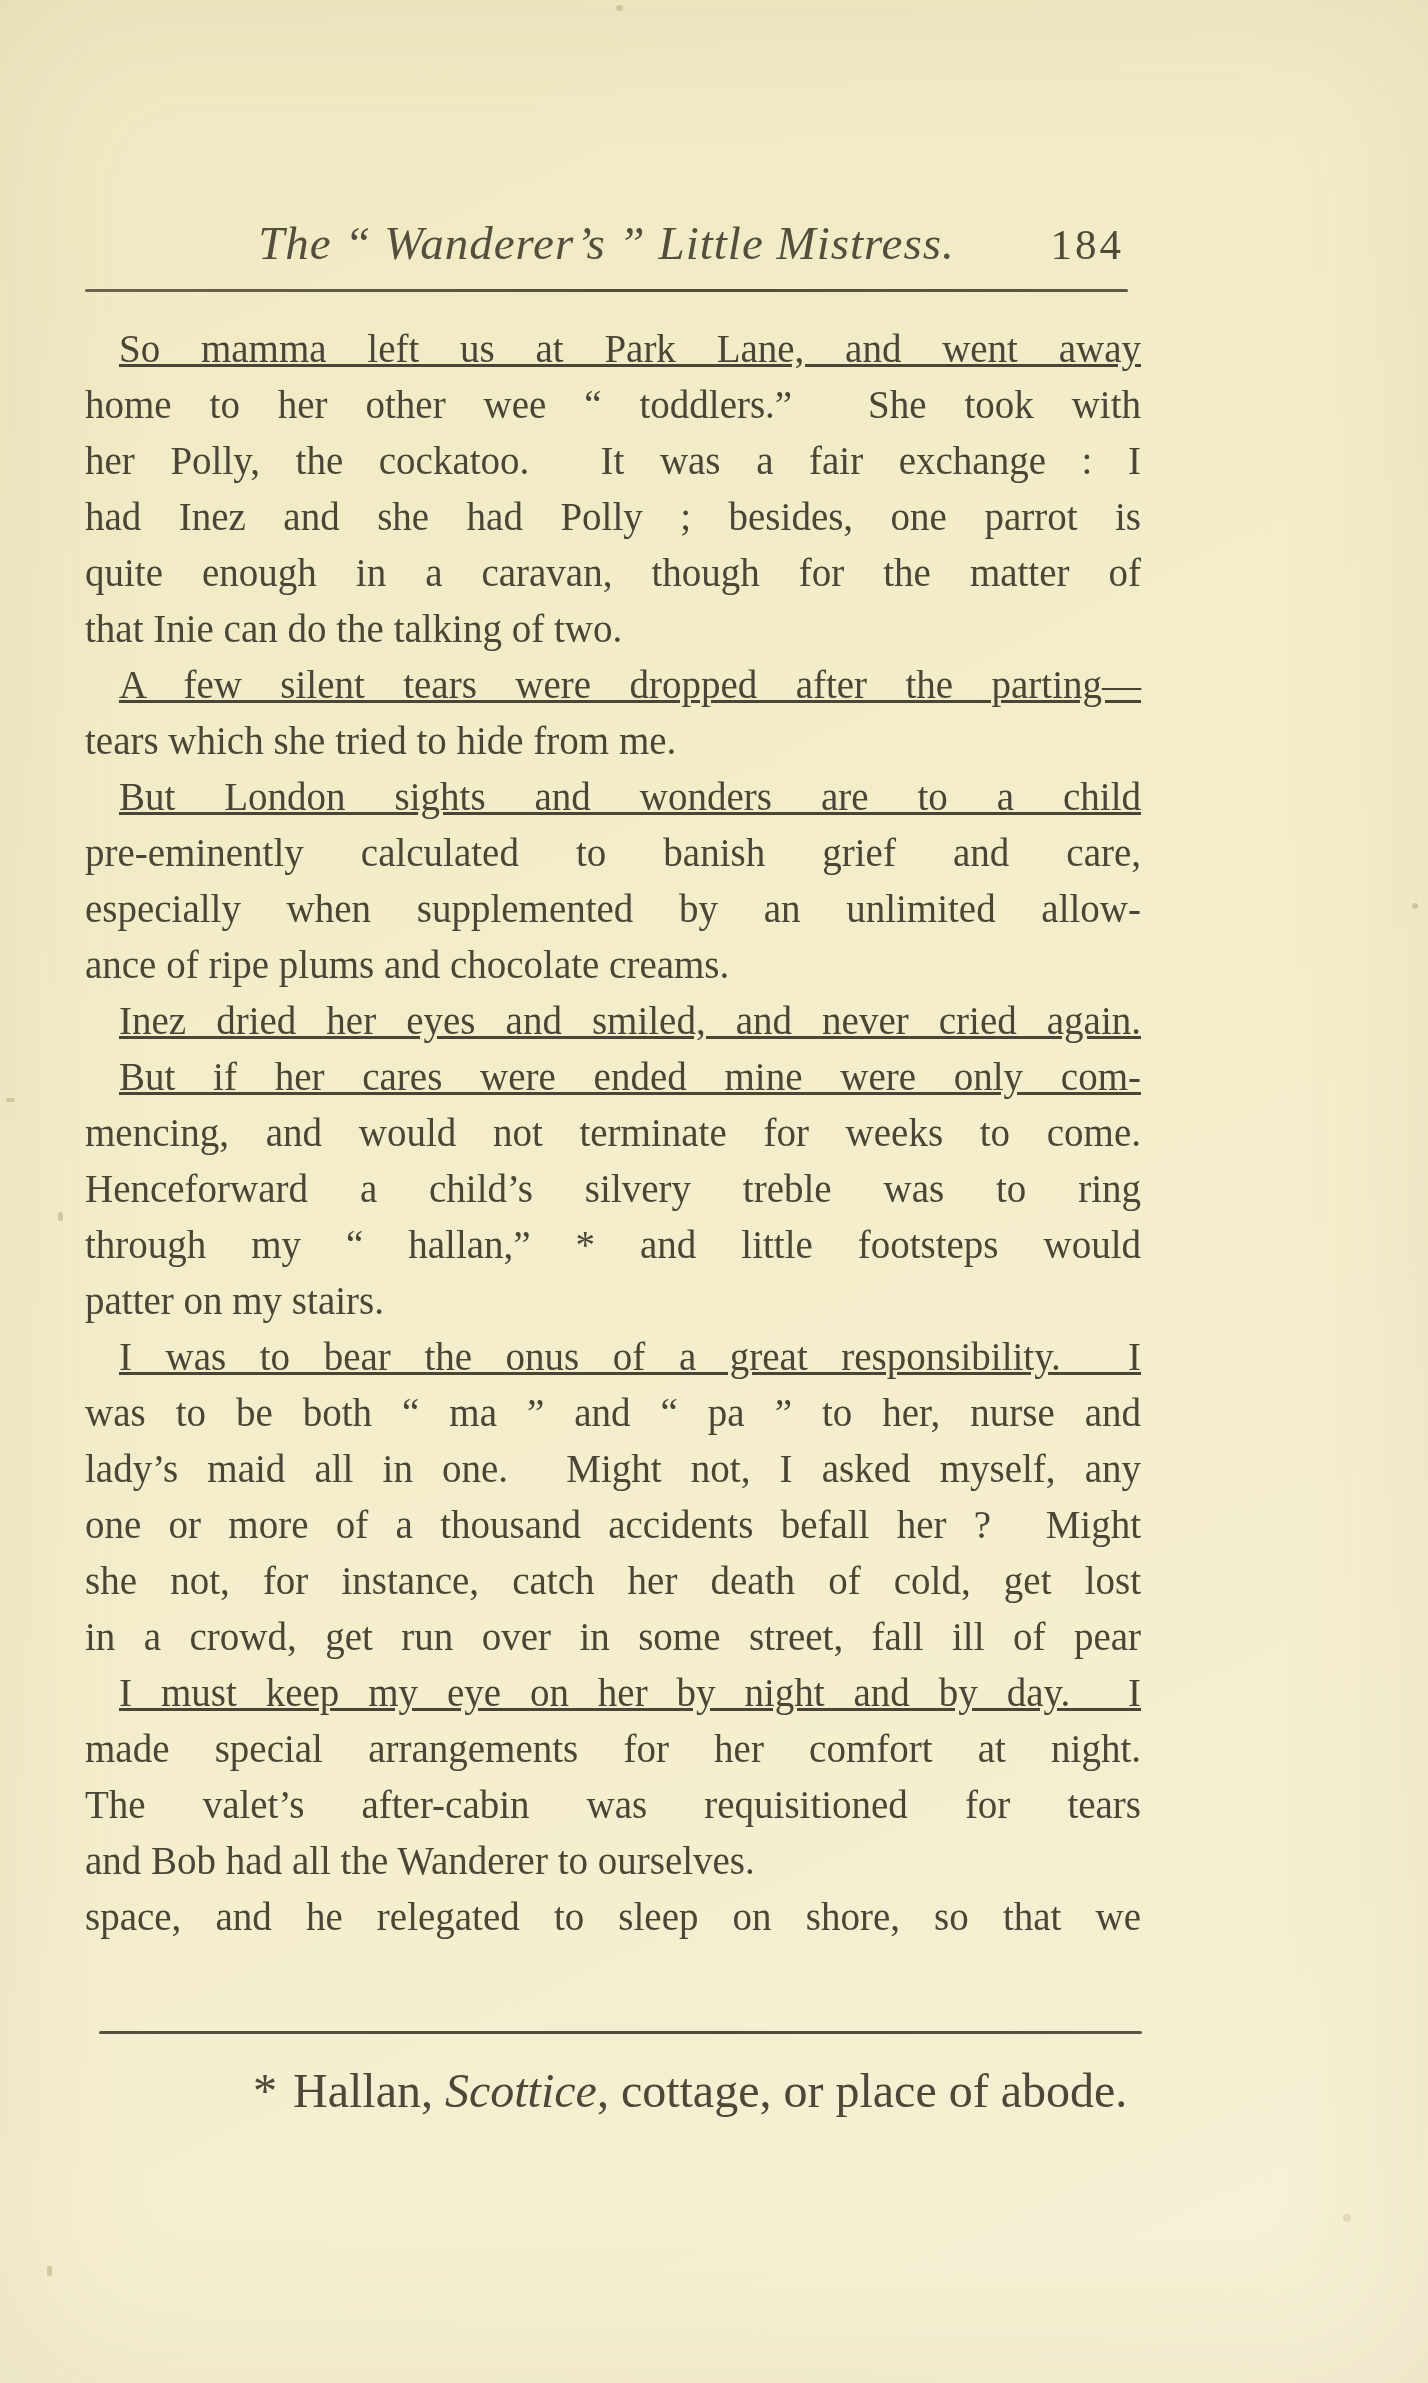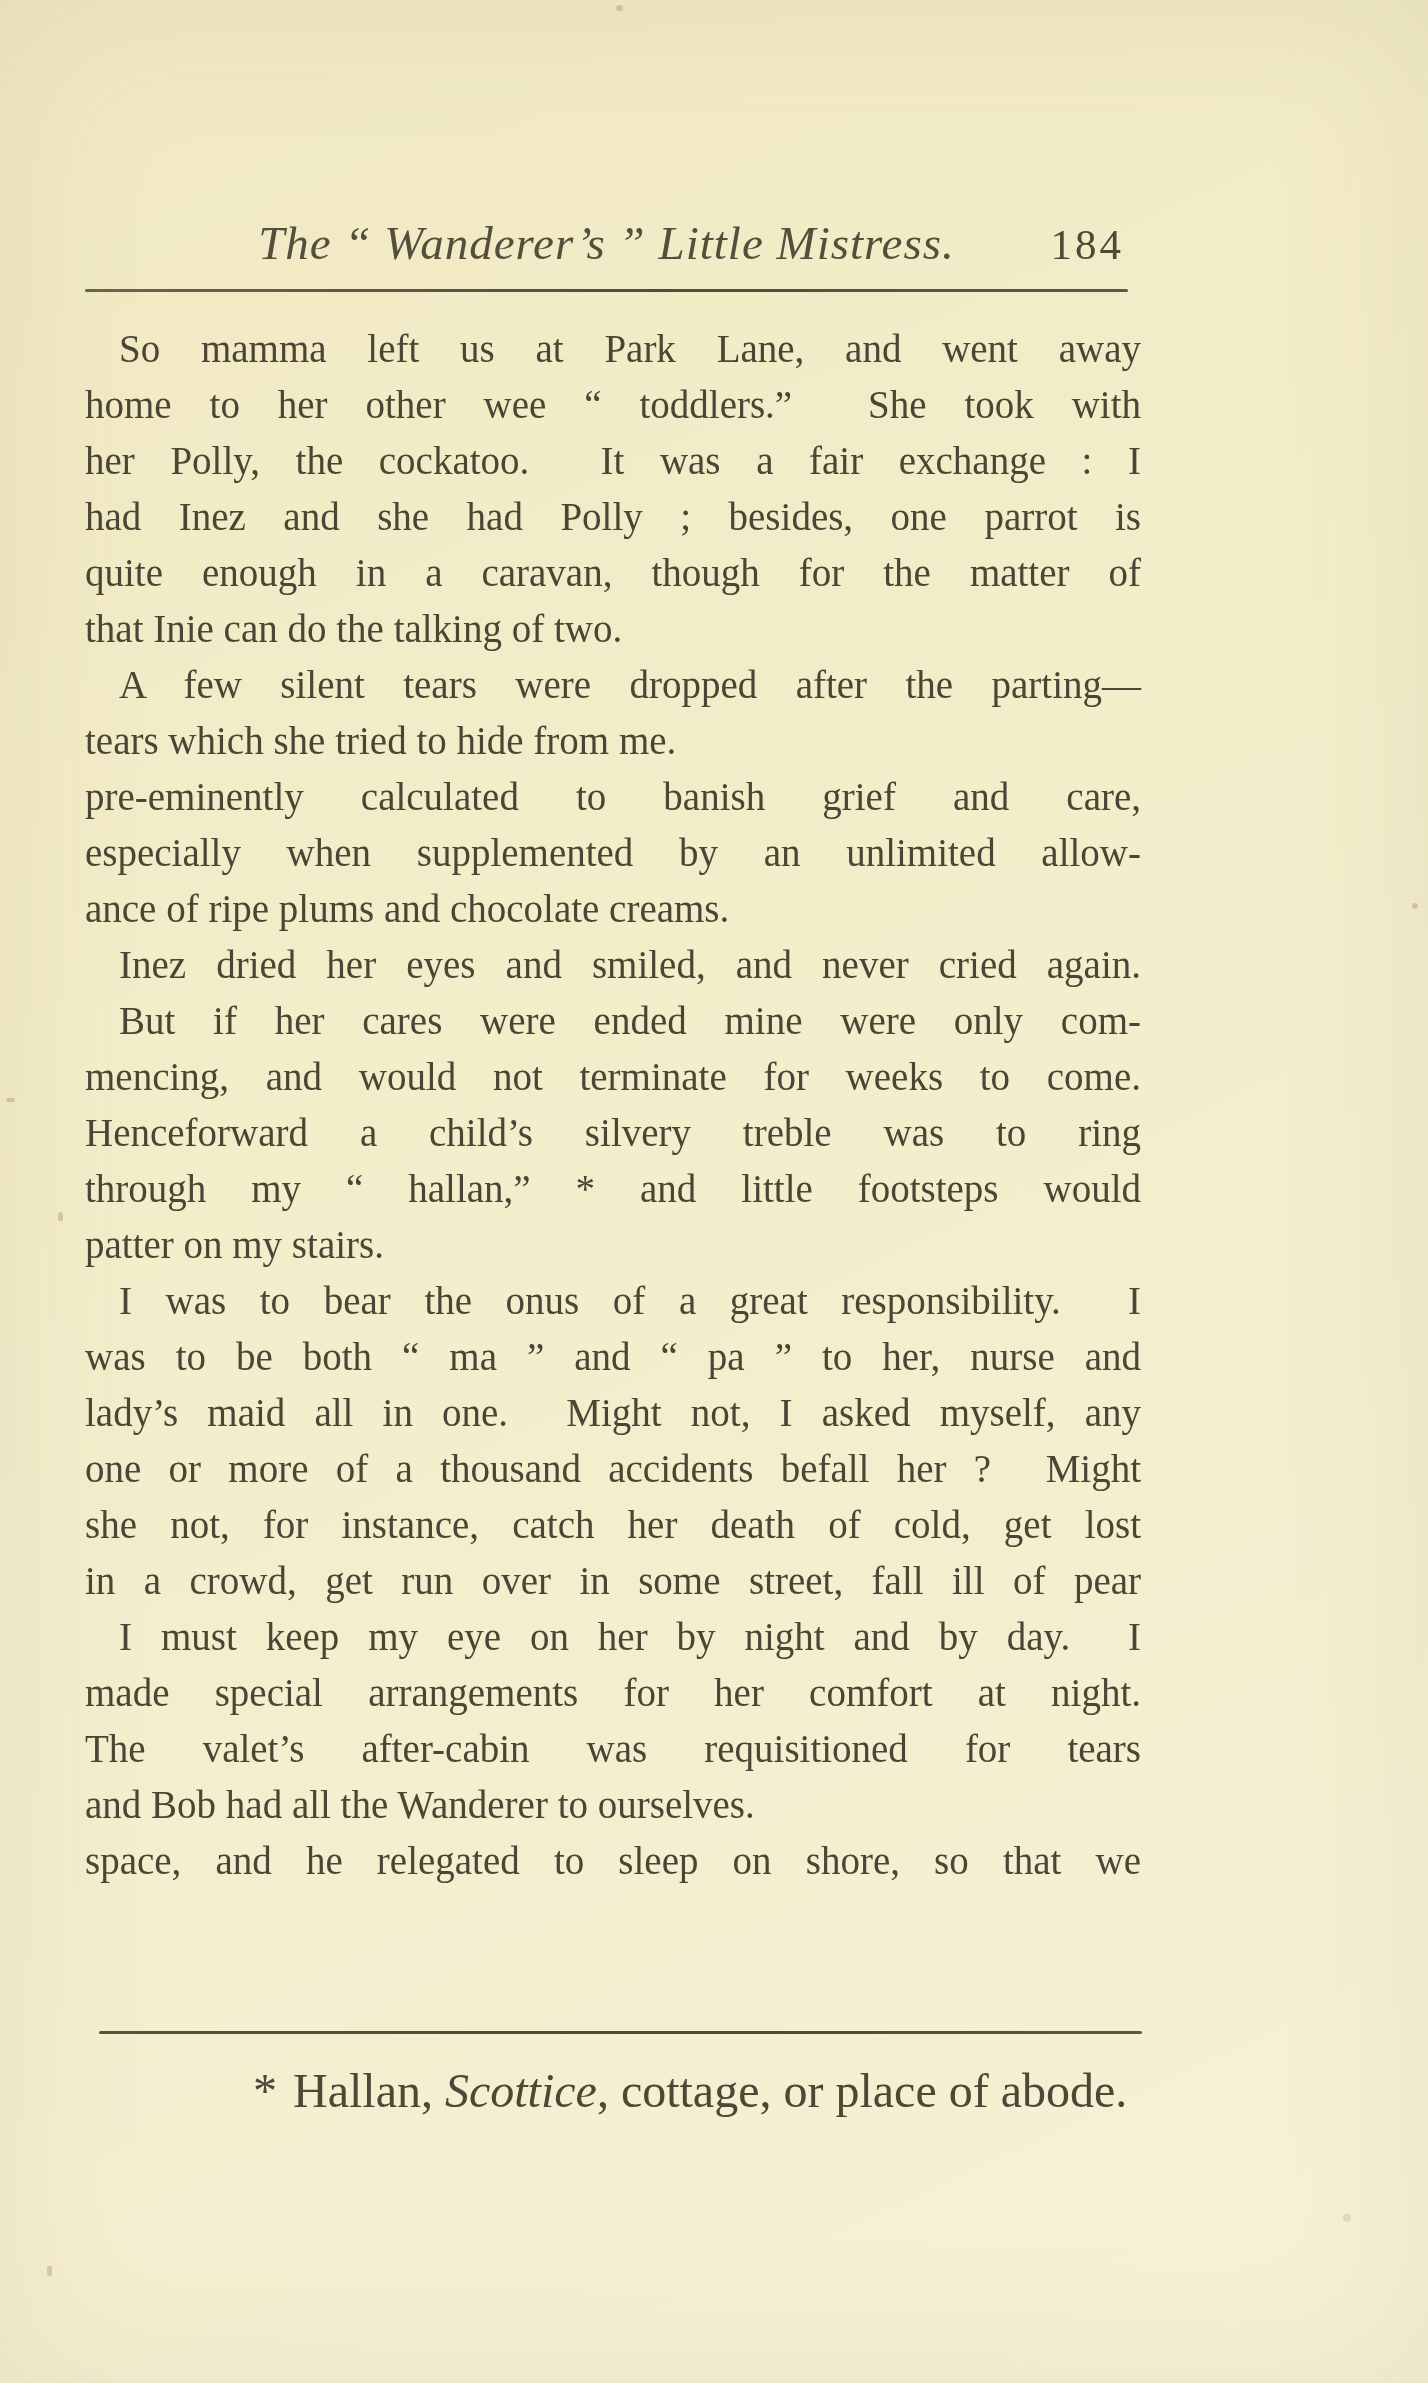--- a/index.html
+++ b/index.html
@@ -45,21 +45,21 @@
     top: 321px; left: 85px; width: 1056px;
     font-size: 39px;
     line-height: 56px;
     color: #4b4536;
   }
   .line {
     white-space: pre-wrap;
     text-align: justify;
     text-align-last: justify;
   }
-  .line.start { text-indent: 34px; }
+  .line.start { text-indent: 34px; text-decoration: underline; }
   .line.end { text-align-last: left; }
   .footnote-rule {
     position: absolute;
     top: 2031px; left: 99px; width: 1043px; height: 3px;
     background: linear-gradient(90deg, #57513f, #4e4837 60%, #5b5543);
     border-radius: 2px;
   }
   .footnote {
     position: absolute;
     top: 2066px; left: 253px; width: 890px;
@@ -89,20 +89,21 @@
 
   <div class="body-text" id="body-text">
       <div class="line start">So mamma left us at Park Lane, and went away</div>
       <div class="line">home to her other wee “ toddlers.”  She took with</div>
       <div class="line">her Polly, the cockatoo.  It was a fair exchange : I</div>
       <div class="line">had Inez and she had Polly ; besides, one parrot is</div>
       <div class="line">quite enough in a caravan, though for the matter of</div>
       <div class="line end">that Inie can do the talking of two.</div>
       <div class="line start">A few silent tears were dropped after the parting—</div>
       <div class="line end">tears which she tried to hide from me.</div>
+      <div class="line start">But London sights and wonders are to a child</div>
       <div class="line">pre-eminently calculated to banish grief and care,</div>
       <div class="line">especially when supplemented by an unlimited allow-</div>
       <div class="line end">ance of ripe plums and chocolate creams.</div>
       <div class="line start">Inez dried her eyes and smiled, and never cried again.</div>
       <div class="line start">But if her cares were ended mine were only com-</div>
       <div class="line">mencing, and would not terminate for weeks to come.</div>
       <div class="line">Henceforward a child’s silvery treble was to ring</div>
       <div class="line">through my “ hallan,” * and little footsteps would</div>
       <div class="line end">patter on my stairs.</div>
       <div class="line start">I was to bear the onus of a great responsibility.  I</div>

